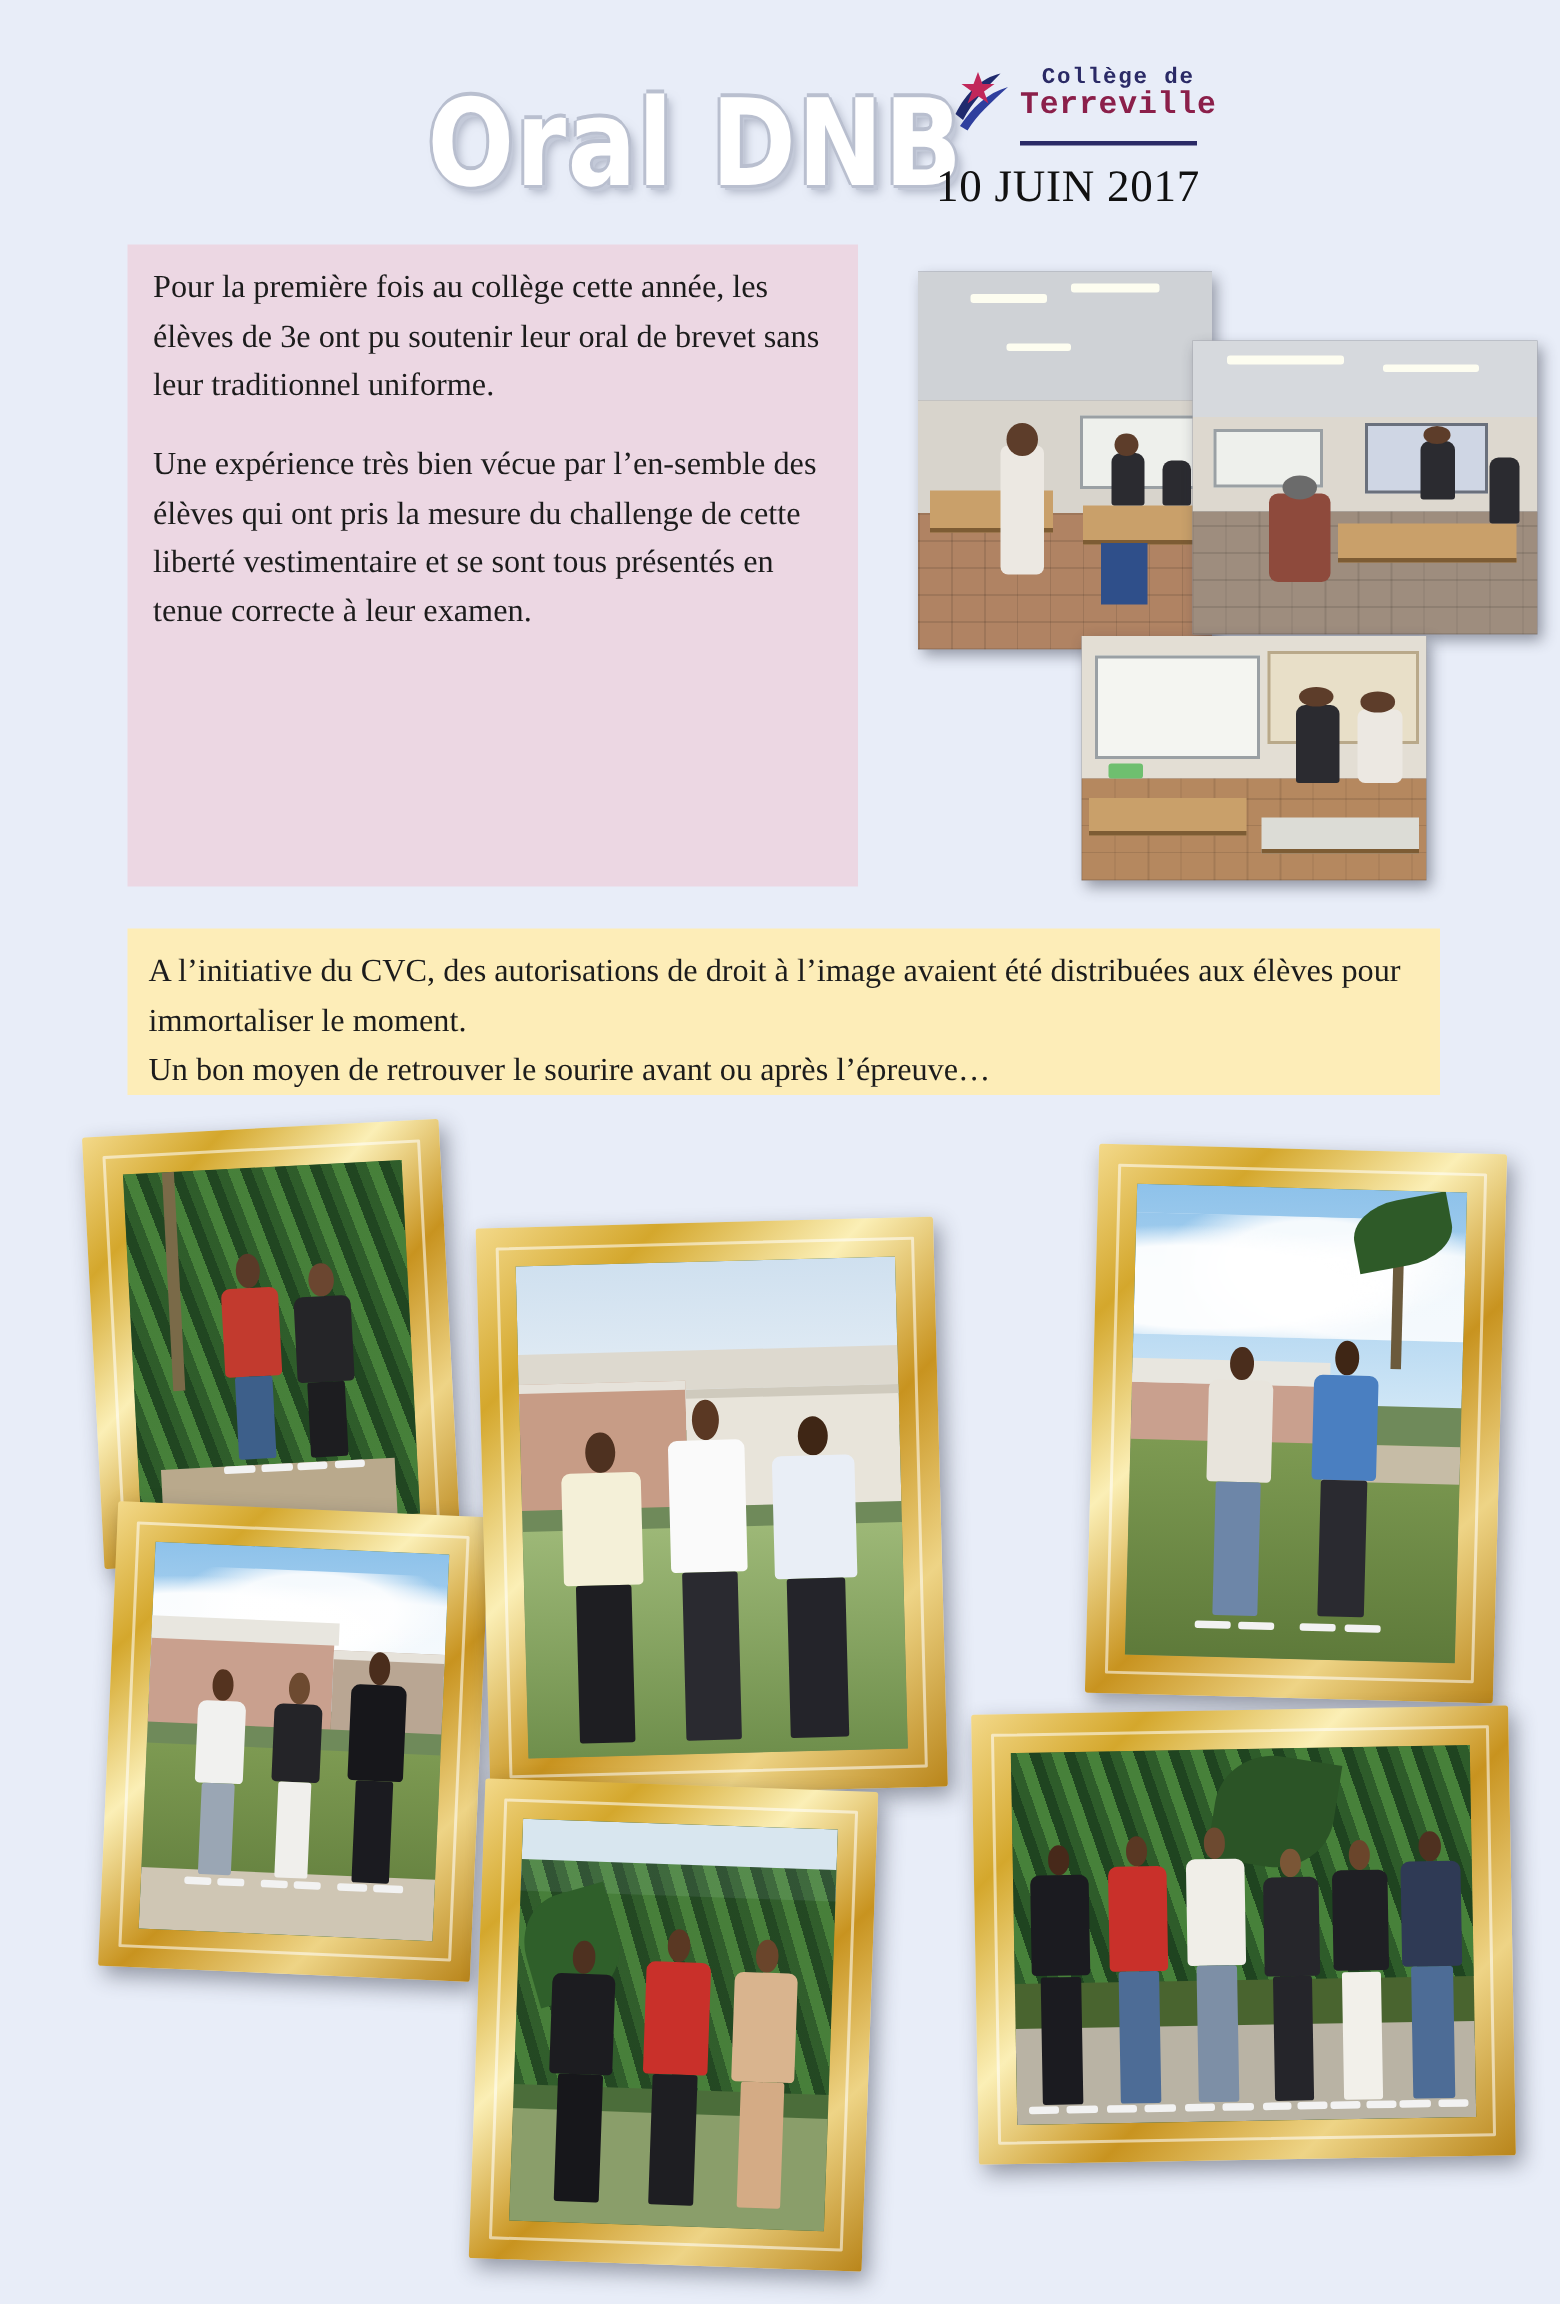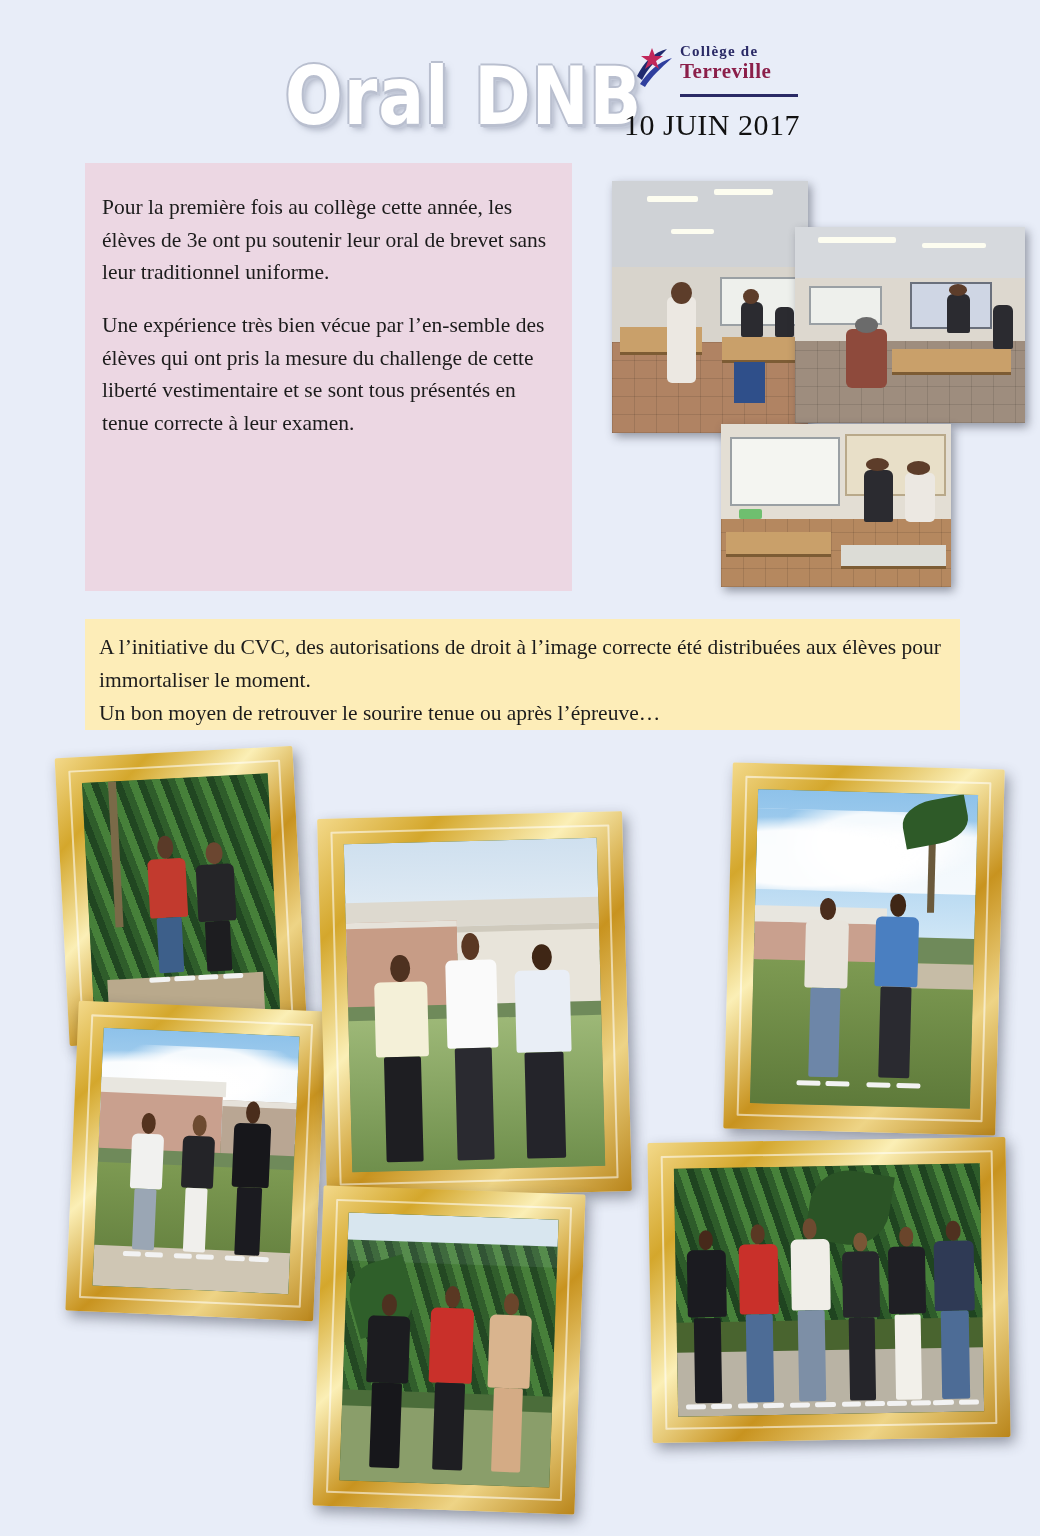--- a/index.html
+++ b/index.html
@@ -49,22 +49,23 @@
     position: absolute;
     left: 6px;
     top: 4px;
     width: 42px;
     height: 46px;
   }
   .logo-text {
     position: absolute;
     left: 52px;
     top: 2px;
-    font-family: Liberation Serif, serif;
+    font-family: Liberation Mono, monospace;
     line-height: 1.05;
+    text-align: center;
   }
   .logo-text .l1 {
     display: block;
     font-size: 15px;
     letter-spacing: 1.2px;
     color: #2a2a66;
     font-weight: 600;
   }
   .logo-text .l2 {
     display: block;
@@ -100,21 +101,21 @@
     height: 428px;
     background: #ecd7e3;
   }
   .pink-block p {
     margin: 0 0 20px 0;
     padding: 0 17px;
     font-size: 21.5px;
     line-height: 1.52;
     color: #1c1c1c;
   }
-  .pink-block p:first-child { padding-top: 28px; }
+  .pink-block p:first-child { padding-top: 12px; }
   .pink-block b { font-weight: bold; }
 
   
   .yellow-block {
     position: absolute;
     left: 85px;
     top: 619px;
     width: 875px;
     height: 111px;
     background: #fdedb8;
@@ -307,22 +308,22 @@
   <div class="cl-desk" style="left:2%;top:66%;width:46%;height:14%"></div>
   <div class="cl-desk" style="left:52%;top:74%;width:46%;height:13%;background:#dcdcd6"></div>
   <div class="cl-pers-dark" style="left:62%;top:28%;width:13%;height:32%"></div>
   <div class="cl-pers-head" style="left:63%;top:21%;width:10%;height:8%"></div>
   <div class="cl-pers-light" style="left:80%;top:30%;width:13%;height:30%"></div>
   <div class="cl-pers-head" style="left:81%;top:23%;width:10%;height:8%"></div>
   <div class="cl-light" style="left:8%;top:52%;width:10%;height:10px;background:#6fbf6f;border-radius:2px"></div>
 </div>
 
 <div class="yellow-block">
-  <p class="first">A l’initiative du CVC, des autorisations de droit à l’image correcte été distribuées aux élèves pour immortaliser le moment.</p>
-  <p>Un bon moyen de retrouver le sourire tenue ou après l’épreuve…</p>
+  <p class="first">A l’initiative du CVC, des autorisations de droit à l’image avaient été distribuées aux élèves pour immortaliser le moment.</p>
+  <p>Un bon moyen de retrouver le sourire avant ou après l’épreuve…</p>
 </div>
 
 <div class="gframe" id="f1">
   <div class="pic" style="background:#3f6b34">
     <div class="foliage" style="inset:0;opacity:.95"></div>
     <div class="palm-trunk" style="left:14%;top:0;width:8px;height:62%;background:#7a6a48"></div>
     <div class="path" style="left:8%;bottom:0;width:84%;height:16%;background:#b9a98c"></div>
     <div class="fig" style="left:30%;bottom:14%;width:26%;height:62%">
       <div class="head" style="top:0;width:34%;height:16%;background:#5a3a28"></div>
       <div class="torso" style="top:16%;width:78%;height:40%;background:#c23a2e"></div>

